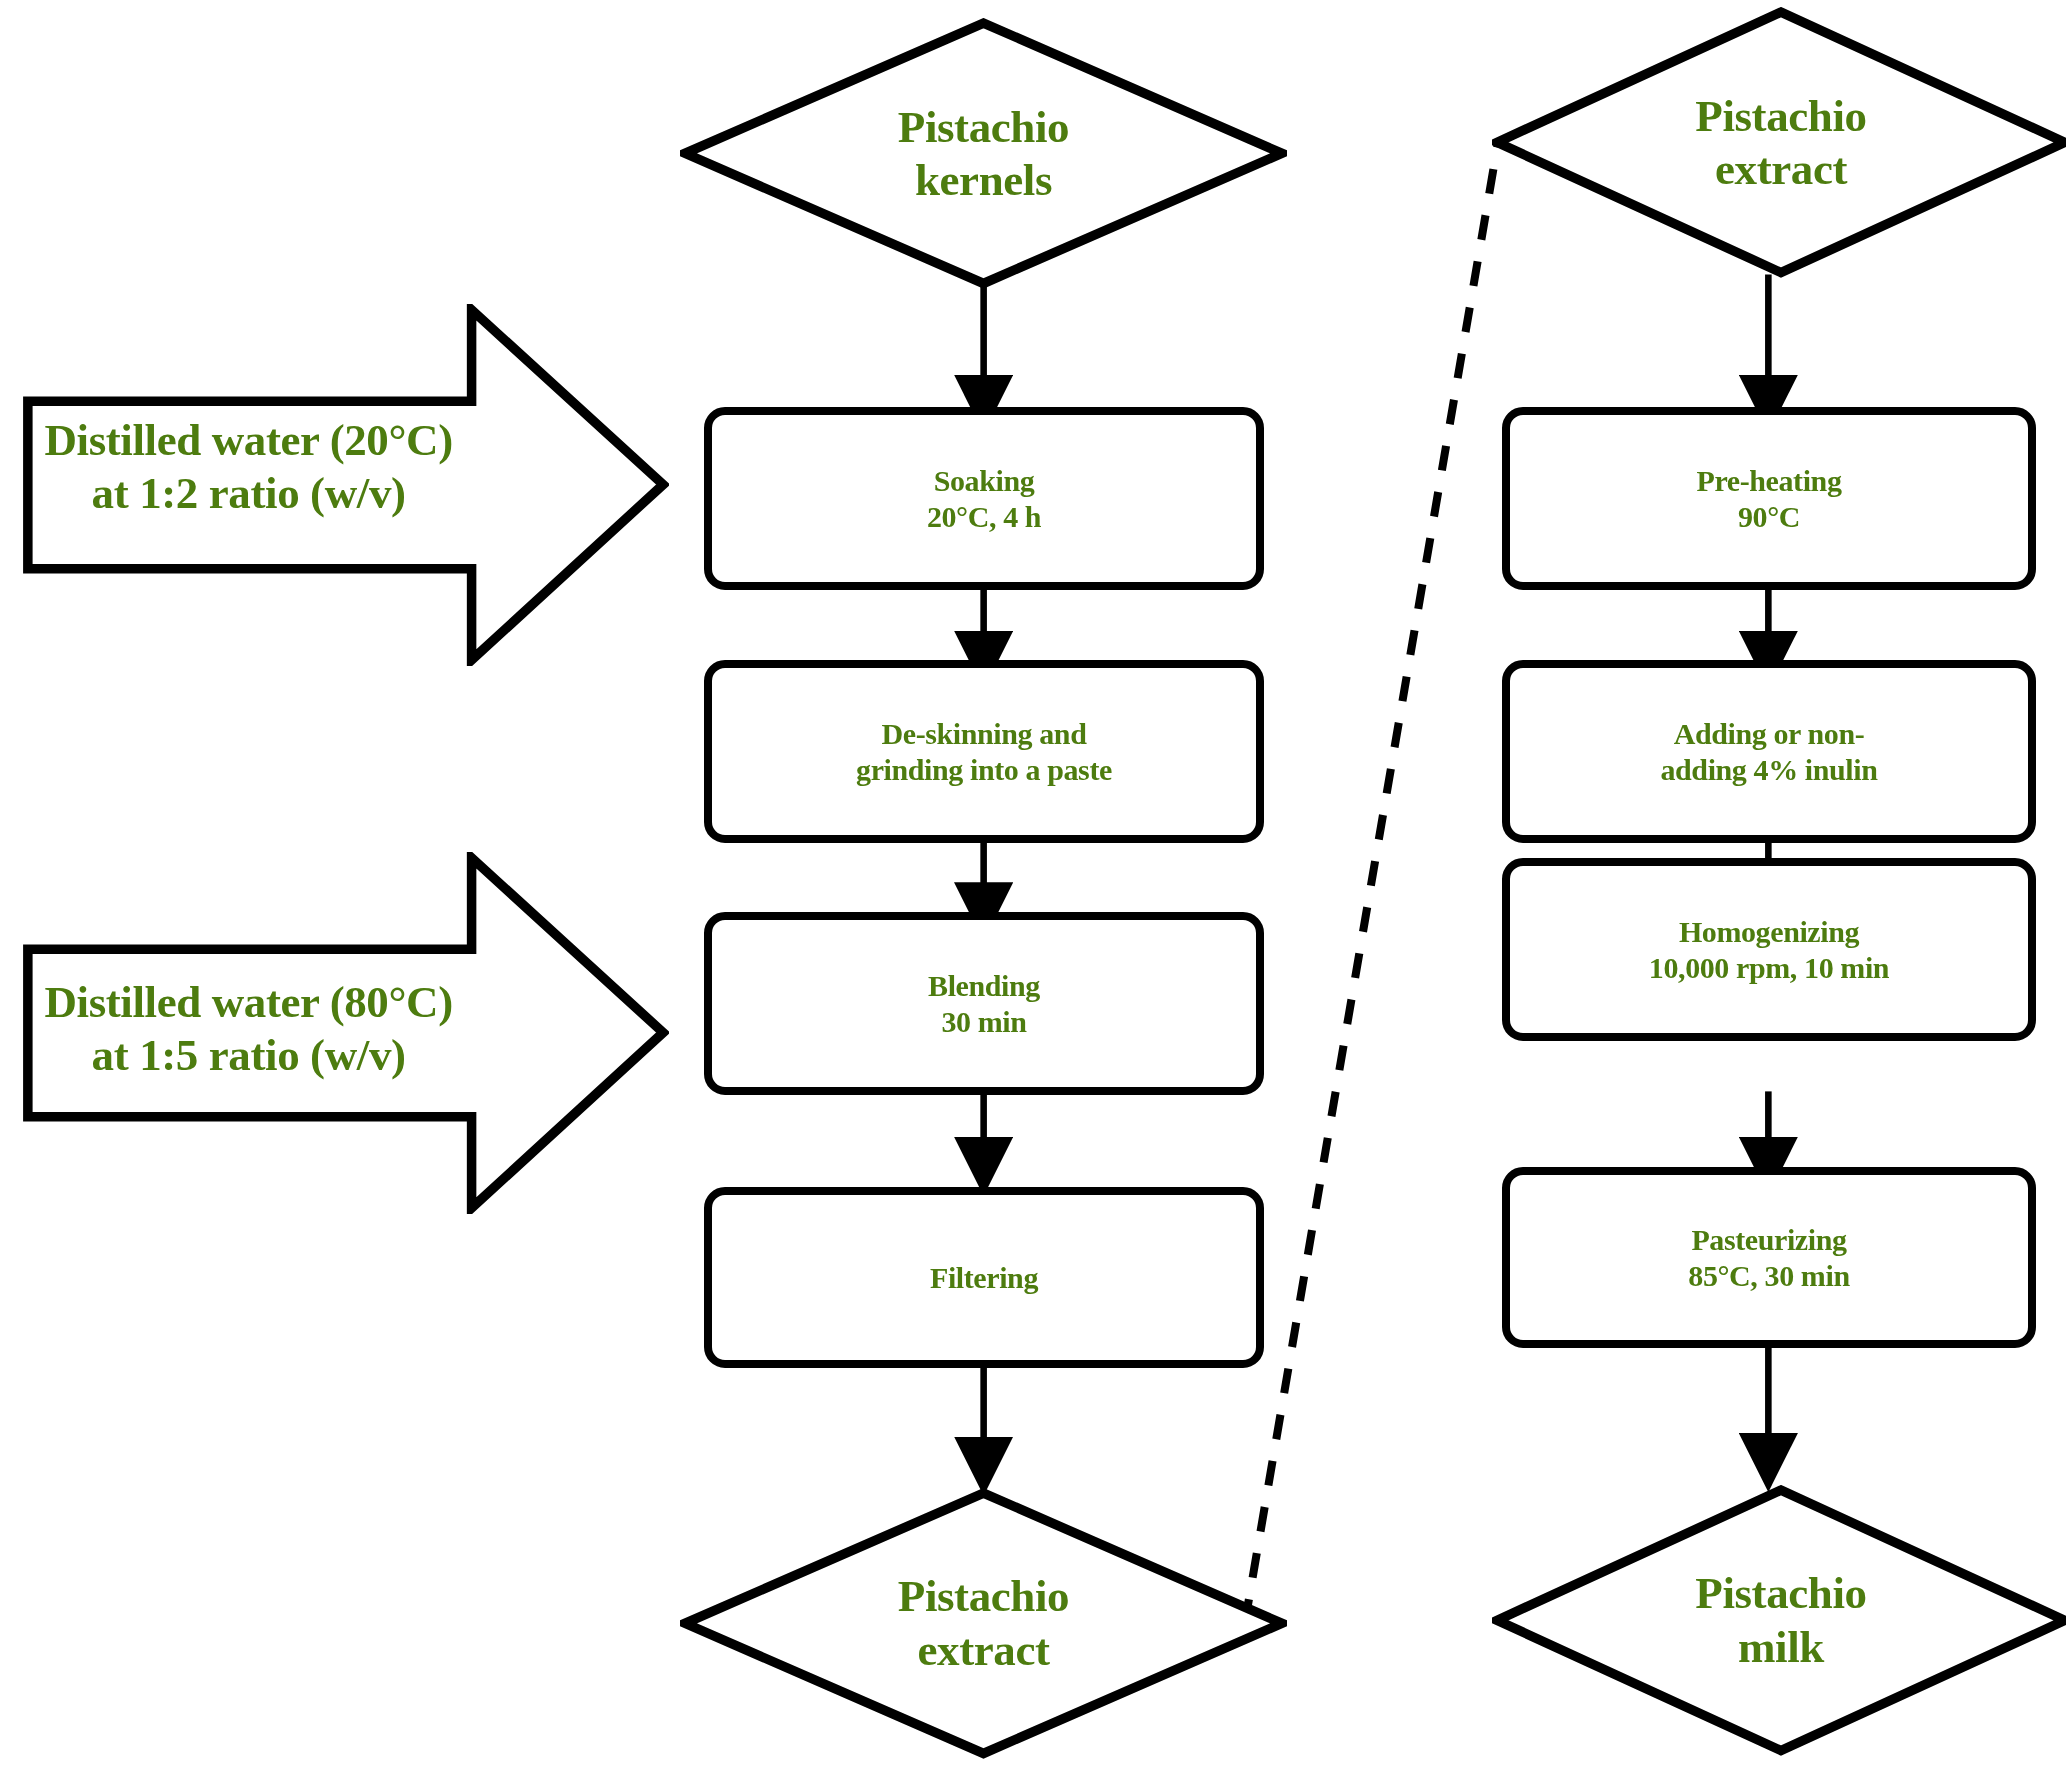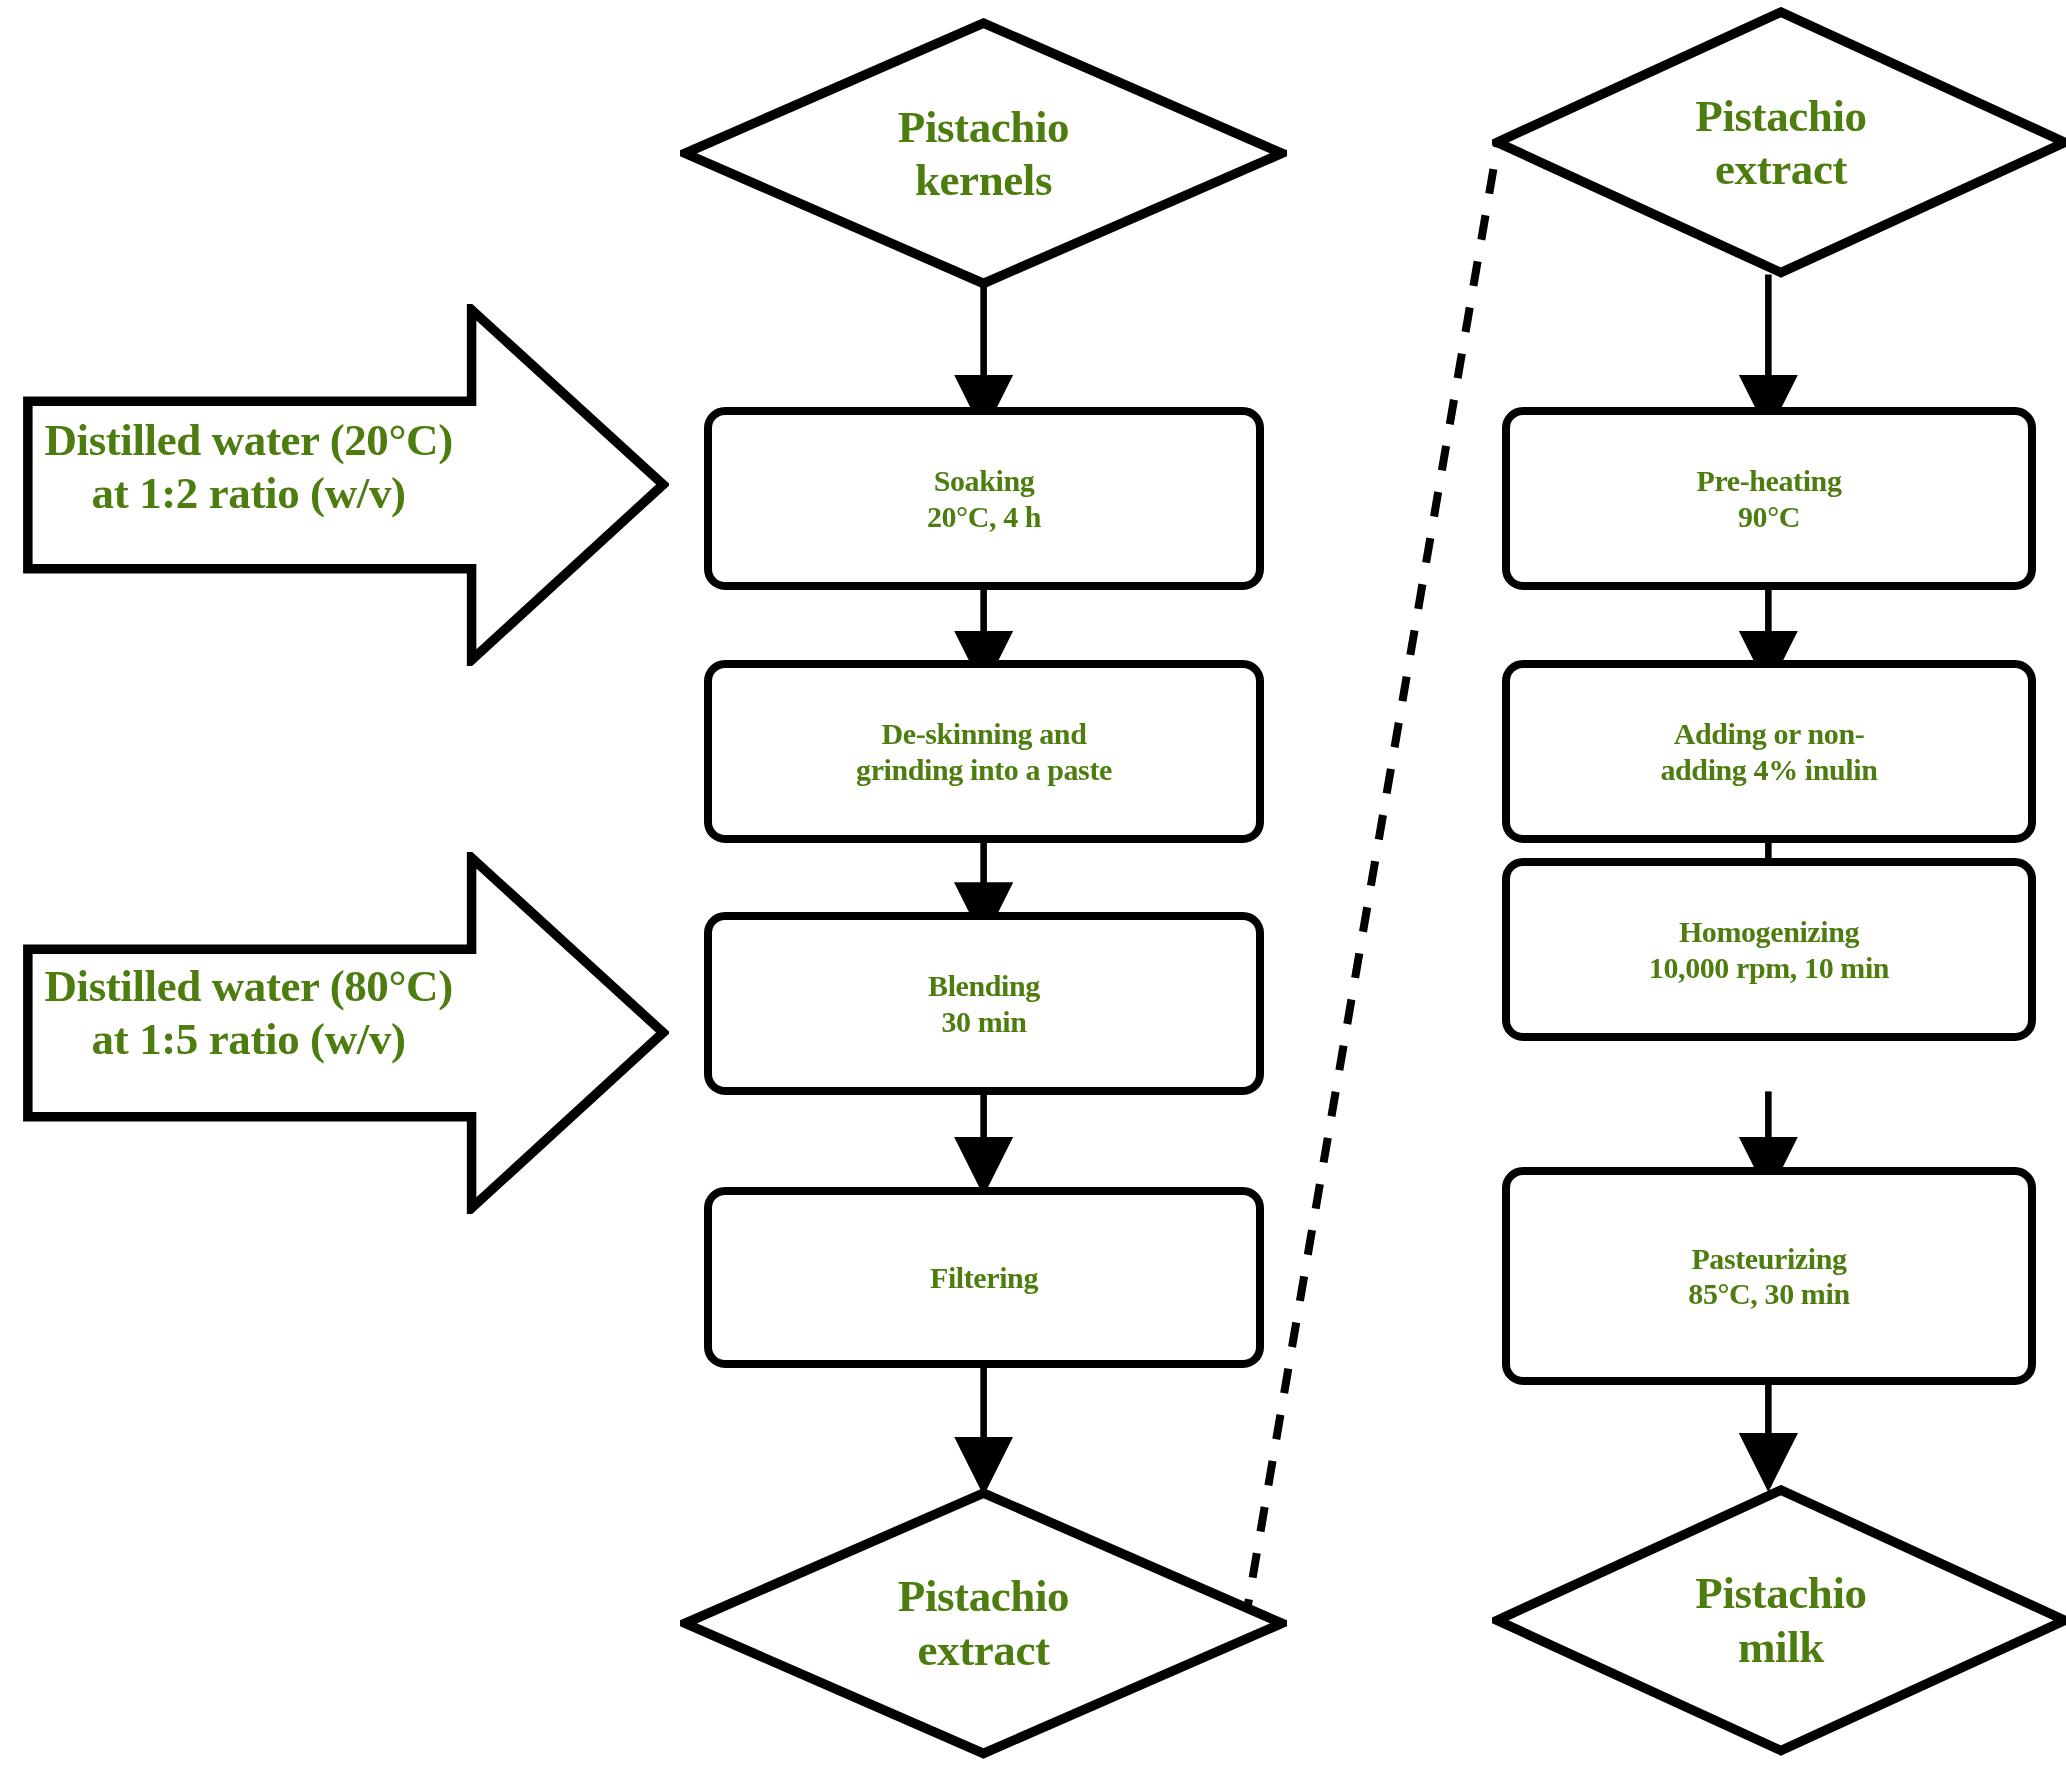--- a/index.html
+++ b/index.html
@@ -105,21 +105,21 @@
     <div class="arrow-label" style="position:absolute; left:14.6px; top:110px; width:424px; z-index:2;">
       <span>Distilled water (20°C)</span>
       <span class="ln2">at 1:2 ratio (w/v)</span>
     </div>
   </div>
 
   <div class="node arrowbox" style="left:22px; top:852px; width:647px; height:362px;">
     <svg class="arrow-svg" viewBox="0 0 885 495" preserveAspectRatio="none">
       <path d="M8,133 L615,133 L615,8 L877,247 L615,487 L615,362 L8,362 Z" fill="#ffffff" stroke="#000000" stroke-width="13" stroke-linejoin="miter"></path>
     </svg>
-    <div class="arrow-label" style="position:absolute; left:14.6px; top:108px; width:424px; z-index:2;">
+    <div class="arrow-label" style="position:absolute; left:14.6px; top:124px; width:424px; z-index:2;">
       <span>Distilled water (80°C)</span>
       <span class="ln2">at 1:5 ratio (w/v)</span>
     </div>
   </div>
 
   <div class="node term" style="left:680px; top:18.3px; width:607px; height:271px;">
     <svg class="diamond-svg" viewBox="0 0 830 370" preserveAspectRatio="none">
       <path d="M415,7 L823,185 L415,363 L7,185 Z" fill="#ffffff" stroke="#000000" stroke-width="13" stroke-linejoin="miter"></path>
     </svg>
     <span class="term-label">
@@ -189,21 +189,21 @@
     </span>
   </div>
 
   <div class="node proc" style="left:1502px; top:858px; width:534px; height:183px;">
     <span>
       <span>Homogenizing</span>
       <span class="ln2">10,000 rpm, 10 min</span>
     </span>
   </div>
 
-  <div class="node proc" style="left:1502px; top:1167px; width:534px; height:218px;">
+  <div class="node proc" style="left:1502px; top:1167px; width:534px; height:181px;">
     <span>
       <span>Pasteurizing</span>
       <span class="ln2">85°C, 30 min</span>
     </span>
   </div>
 
   <div class="node term" style="left:1492px; top:1485px; width:578px; height:271px;">
     <svg class="diamond-svg" viewBox="0 0 790 370" preserveAspectRatio="none">
       <path d="M395,7 L783,185 L395,363 L7,185 Z" fill="#ffffff" stroke="#000000" stroke-width="13" stroke-linejoin="miter"></path>
     </svg>

